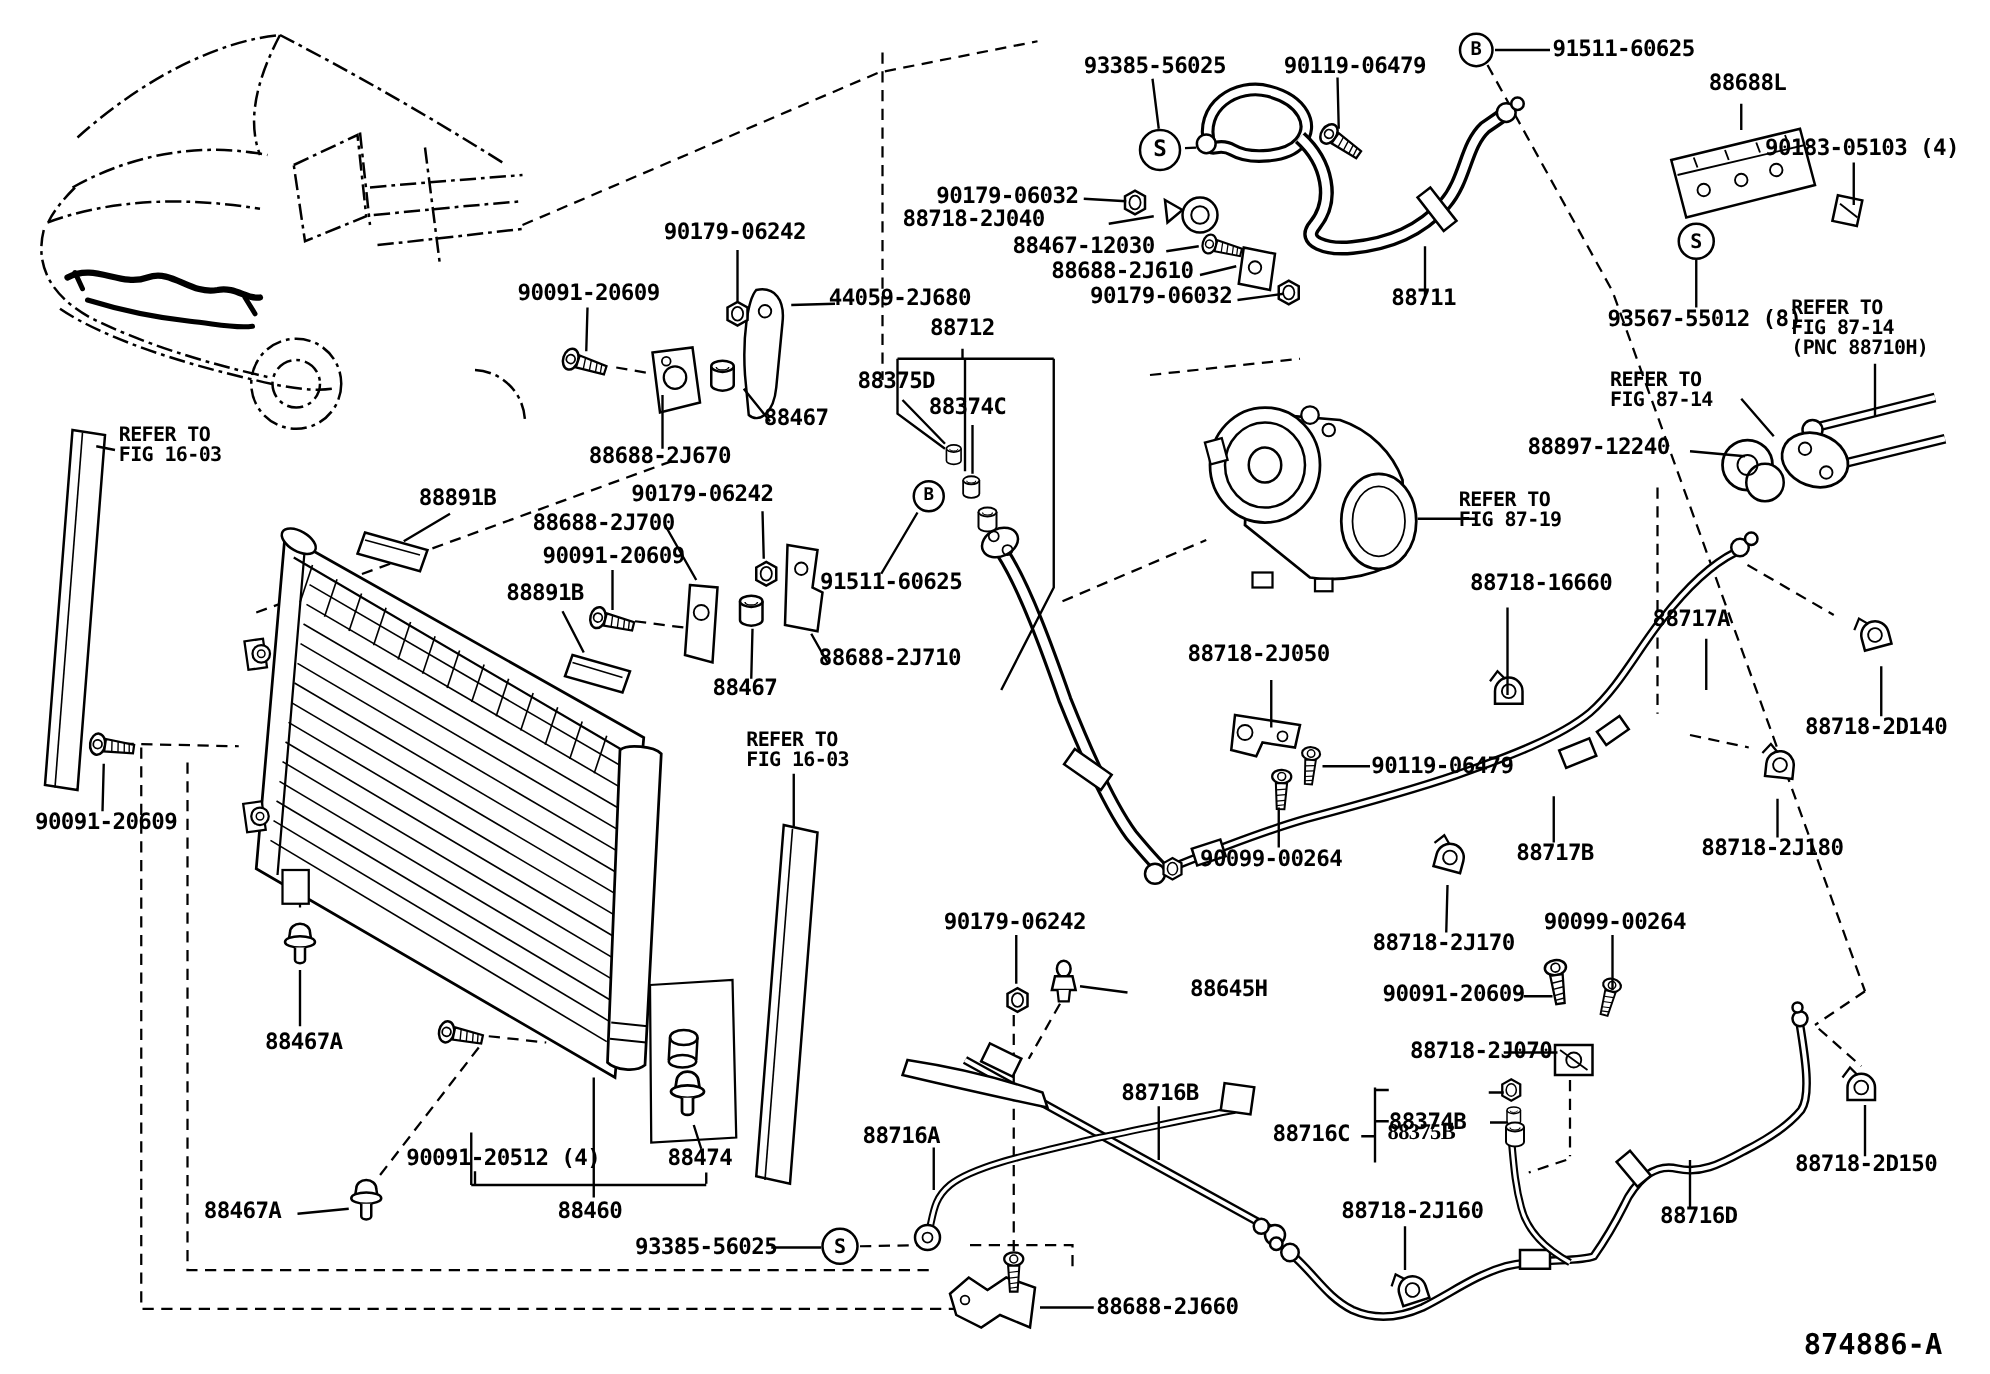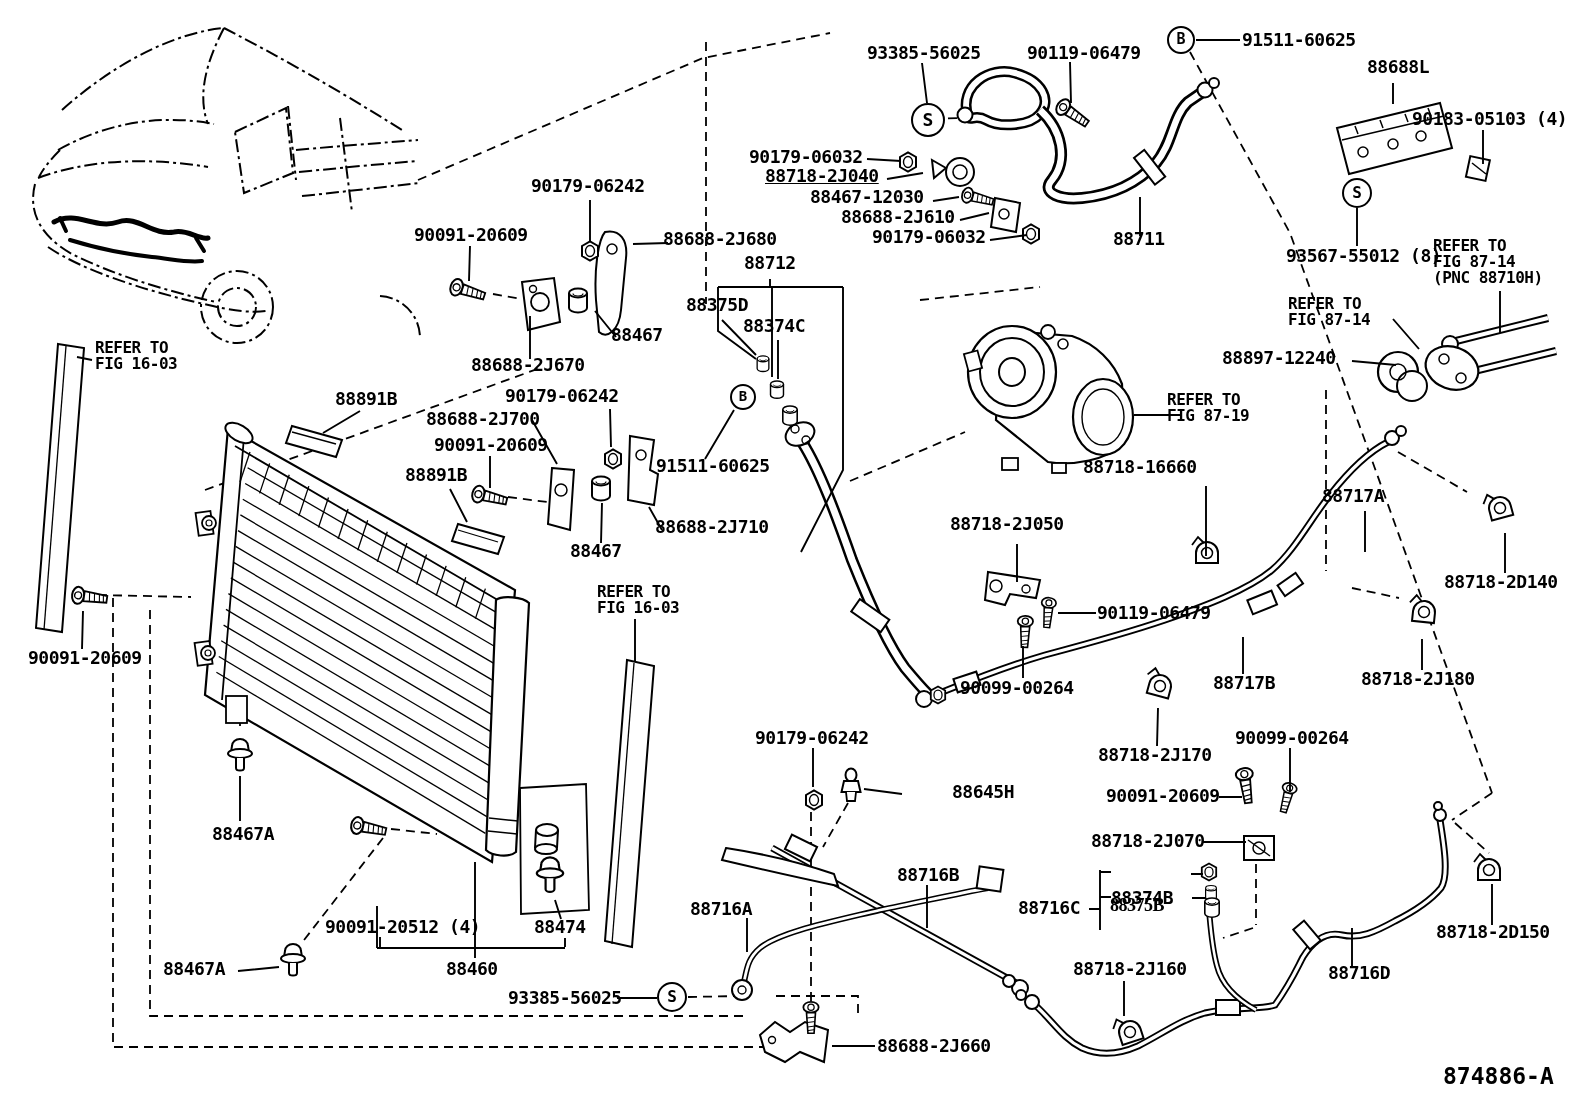--- a/index.html
+++ b/index.html
@@ -364,46 +364,46 @@
 </svg>
 
 <div id="labels">
   <div class="plabel fig-num" style="left:1443px;top:1064px">874886-A</div>
 <div class="plabel" style="left: 867px; top: 44px;">93385-56025</div>
       <div class="plabel" style="left: 1027px; top: 44px;">90119-06479</div>
       <div class="plabel" style="left: 1242px; top: 31px;">91511-60625</div>
       <div class="plabel" style="left: 1367px; top: 58px;">88688L</div>
       <div class="plabel" style="left: 1412px; top: 110px;">90183-05103 (4)</div>
       <div class="plabel" style="left: 749px; top: 148px;">90179-06032</div>
-      <div class="plabel" style="left: 765px; top: 167px; text-decoration: underline;">88718-2J040</div>
+      <div class="plabel" style="left: 722px; top: 167px;">88718-2J040</div>
       <div class="plabel" style="left: 810px; top: 188px;">88467-12030</div>
       <div class="plabel" style="left: 841px; top: 208px;">88688-2J610</div>
       <div class="plabel" style="left: 872px; top: 228px;">90179-06032</div>
       <div class="plabel" style="left: 1113px; top: 230px;">88711</div>
       <div class="plabel" style="left: 1286px; top: 247px;">93567-55012 (8)</div>
       <div class="plabel sz16" style="left: 1433px; top: 238px;">REFER TO
 FIG 87-14
 (PNC 88710H)</div>
       <div class="plabel sz16" style="left: 1288px; top: 296px;">REFER TO
 FIG 87-14</div>
       <div class="plabel" style="left: 1222px; top: 349px;">88897-12240</div>
       <div class="plabel sz16" style="left: 1167px; top: 392px;">REFER TO
 FIG 87-19</div>
-      <div class="plabel" style="left: 1083px; top: 458px;">88718-16660</div>
+      <div class="plabel" style="left: 1176px; top: 458px;">88718-16660</div>
       <div class="plabel" style="left: 1322px; top: 487px; text-align: center;">88717A</div>
       <div class="plabel" style="left: 950px; top: 515px;">88718-2J050</div>
       <div class="plabel" style="left: 1097px; top: 604px;">90119-06479</div>
       <div class="plabel" style="left: 960px; top: 679px;">90099-00264</div>
       <div class="plabel" style="left: 1213px; top: 674px;">88717B</div>
       <div class="plabel" style="left: 1444px; top: 573px;">88718-2D140</div>
       <div class="plabel" style="left: 1361px; top: 670px;">88718-2J180</div>
       <div class="plabel" style="left: 1098px; top: 746px;">88718-2J170</div>
       <div class="plabel" style="left: 1235px; top: 729px;">90099-00264</div>
       <div class="plabel" style="left: 1106px; top: 787px;">90091-20609</div>
-      <div class="plabel" style="left: 1091px; top: 832px; text-align: center;">88718-2J070</div>
+      <div class="plabel" style="left: 1128px; top: 832px; text-align: center;">88718-2J070</div>
       <div class="plabel" style="left: 1110px; top: 896px; font-family: Liberation Serif, serif;">88375B</div>
       <div class="plabel" style="left: 1111px; top: 889px;">88374B</div>
       <div class="plabel" style="left: 1018px; top: 899px;">88716C</div>
       <div class="plabel" style="left: 1073px; top: 960px;">88718-2J160</div>
       <div class="plabel" style="left: 1328px; top: 964px;">88716D</div>
       <div class="plabel" style="left: 1436px; top: 923px;">88718-2D150</div>
       <div class="plabel" style="left: 877px; top: 1037px;">88688-2J660</div>
       <div class="plabel" style="left: 508px; top: 989px;">93385-56025</div>
       <div class="plabel" style="left: 690px; top: 900px;">88716A</div>
       <div class="plabel" style="left: 897px; top: 866px;">88716B</div>
@@ -418,21 +418,21 @@
       <div class="plabel sz16" style="left: 95px; top: 340px;">REFER TO
 FIG 16-03</div>
       <div class="plabel sz16" style="left: 597px; top: 584px;">REFER TO
 FIG 16-03</div>
       <div class="plabel" style="left: 335px; top: 390px;">88891B</div>
       <div class="plabel" style="left: 426px; top: 410px;">88688-2J700</div>
       <div class="plabel" style="left: 434px; top: 436px;">90091-20609</div>
       <div class="plabel" style="left: 405px; top: 466px;">88891B</div>
       <div class="plabel" style="left: 531px; top: 177px;">90179-06242</div>
       <div class="plabel" style="left: 414px; top: 226px;">90091-20609</div>
-      <div class="plabel" style="left: 663px; top: 230px;">88688-2J680</div>
+      <div class="plabel" style="left: 663px; top: 230px;">44059-2J680</div>
       <div class="plabel" style="left: 744px; top: 254px;">88712</div>
       <div class="plabel" style="left: 686px; top: 296px;">88375D</div>
       <div class="plabel" style="left: 743px; top: 317px; text-align: center;">88374C</div>
       <div class="plabel" style="left: 611px; top: 326px;">88467</div>
       <div class="plabel" style="left: 471px; top: 356px;">88688-2J670</div>
       <div class="plabel" style="left: 505px; top: 387px;">90179-06242</div>
       <div class="plabel" style="left: 656px; top: 457px;">91511-60625</div>
       <div class="plabel" style="left: 655px; top: 518px;">88688-2J710</div>
       <div class="plabel" style="left: 570px; top: 542px;">88467</div>
       <div class="cmarker" style="width: 34px; height: 34px; left: 928px; top: 120px; font: bold 18px / 29px &quot;DejaVu Sans Mono&quot;, monospace;">S</div>

